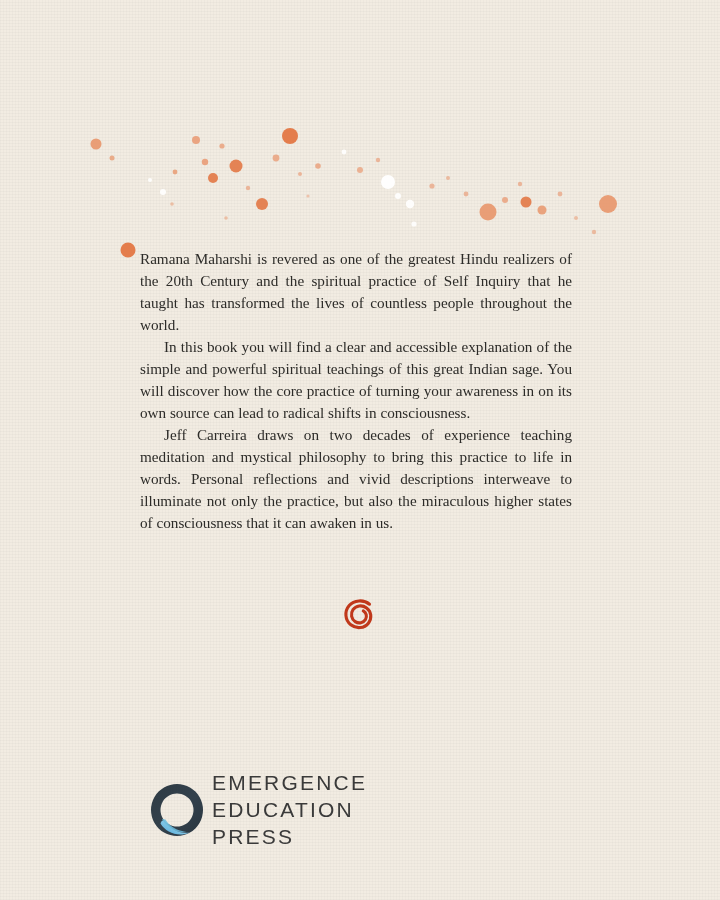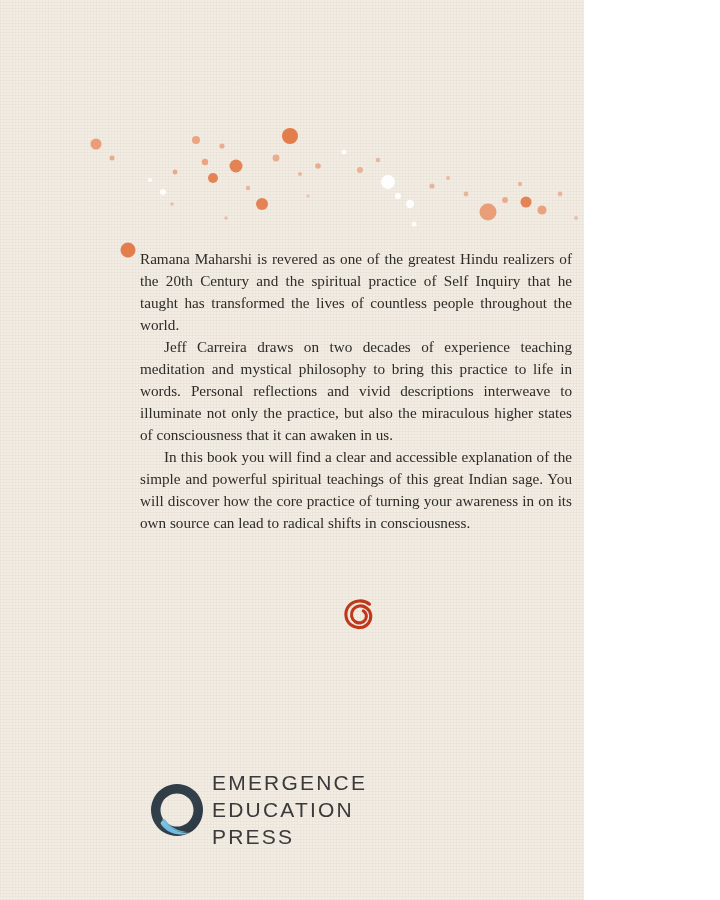--- a/index.html
+++ b/index.html
@@ -20,21 +20,21 @@
     height: 900px;
     background: #ffffff;
     overflow: hidden;
   }
 
   
   .cover {
     position: absolute;
     left: 0;
     top: 0;
-    width: 584px;
+    width: 720px;
     height: 900px;
     background-color: #f2ece2;
     background-image:
       repeating-linear-gradient(0deg, rgba(0,0,0,0.022) 0px, rgba(0,0,0,0.022) 1px, rgba(255,255,255,0.0) 1px, rgba(255,255,255,0.0) 3px),
       repeating-linear-gradient(90deg, rgba(0,0,0,0.018) 0px, rgba(0,0,0,0.018) 1px, rgba(255,255,255,0.0) 1px, rgba(255,255,255,0.0) 3px);
     overflow: hidden;
   }
 
   
   .splatter {
@@ -142,22 +142,22 @@
           <circle cx="608" cy="104" r="9" fill="#e79164" opacity="0.85"></circle>
           <circle cx="594" cy="132" r="2.2" fill="#e8936a" opacity="0.55"></circle>
           <circle cx="172" cy="104" r="1.8" fill="#e8936a" opacity="0.5"></circle>
           <circle cx="226" cy="118" r="1.8" fill="#e8936a" opacity="0.5"></circle>
           <circle cx="308" cy="96" r="1.6" fill="#e8936a" opacity="0.45"></circle>
         </g>
     </svg>
 
     <div class="blurb">
       <p>Ramana Maharshi is revered as one of the greatest Hindu realizers of the 20th Century and the spiritual practice of Self Inquiry that he taught has transformed the lives of countless people throughout the world.</p>
+      <p>In this book you will find a clear and accessible explanation of the simple and powerful spiritual teachings of this great Indian sage. You will discover how the core practice of turning your awareness in on its own source can lead to radical shifts in consciousness.</p>
       <p>Jeff Carreira draws on two decades of experience teaching meditation and mystical philosophy to bring this practice to life in words. Personal reflections and vivid descriptions interweave to illuminate not only the practice, but also the miraculous higher states of consciousness that it can awaken in us.</p>
-      <p>In this book you will find a clear and accessible explanation of the simple and powerful spiritual teachings of this great Indian sage. You will discover how the core practice of turning your awareness in on its own source can lead to radical shifts in consciousness.</p>
     </div>
 
     <div class="spiral-wrap">
       <svg width="54" height="54" viewBox="0 0 54 54">
         <path d="M36.5 14.2
                  C30.5 9.2, 21.0 10.0, 16.2 15.6
                  C11.2 21.4, 12.0 30.2, 17.8 34.8
                  C23.4 39.2, 31.4 38.3, 35.4 33.2
                  C39.2 28.3, 38.4 21.4, 33.6 17.9
                  C29.1 14.6, 22.9 15.5, 20.0 19.7

